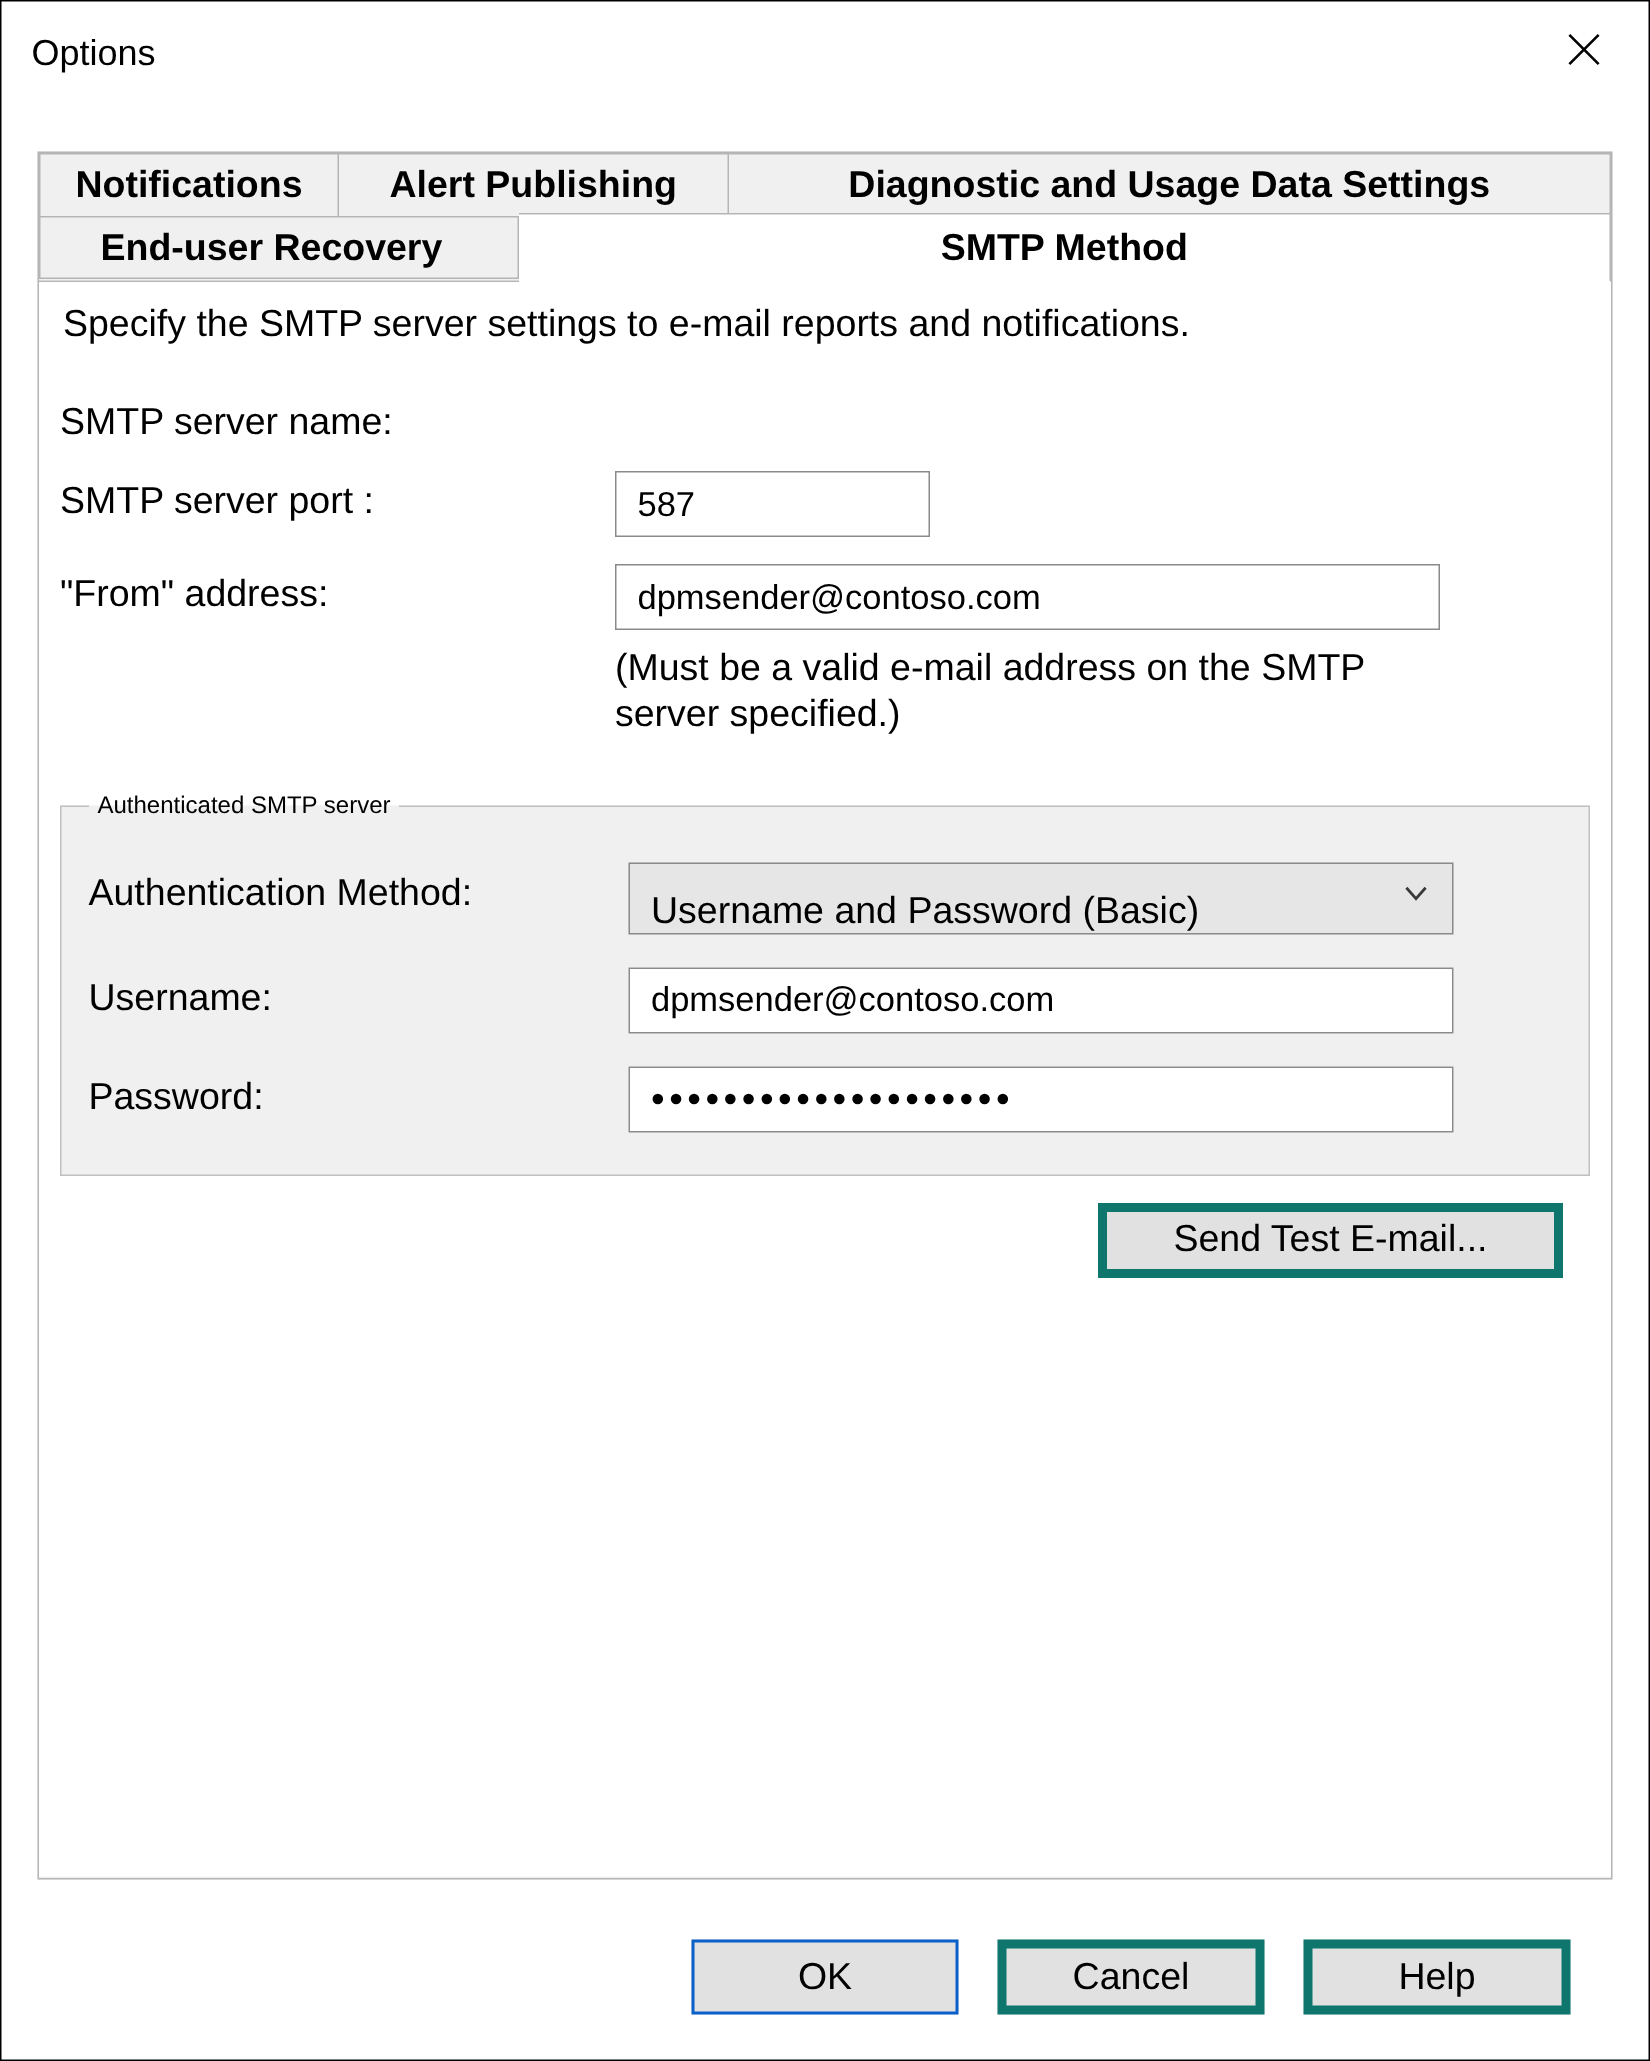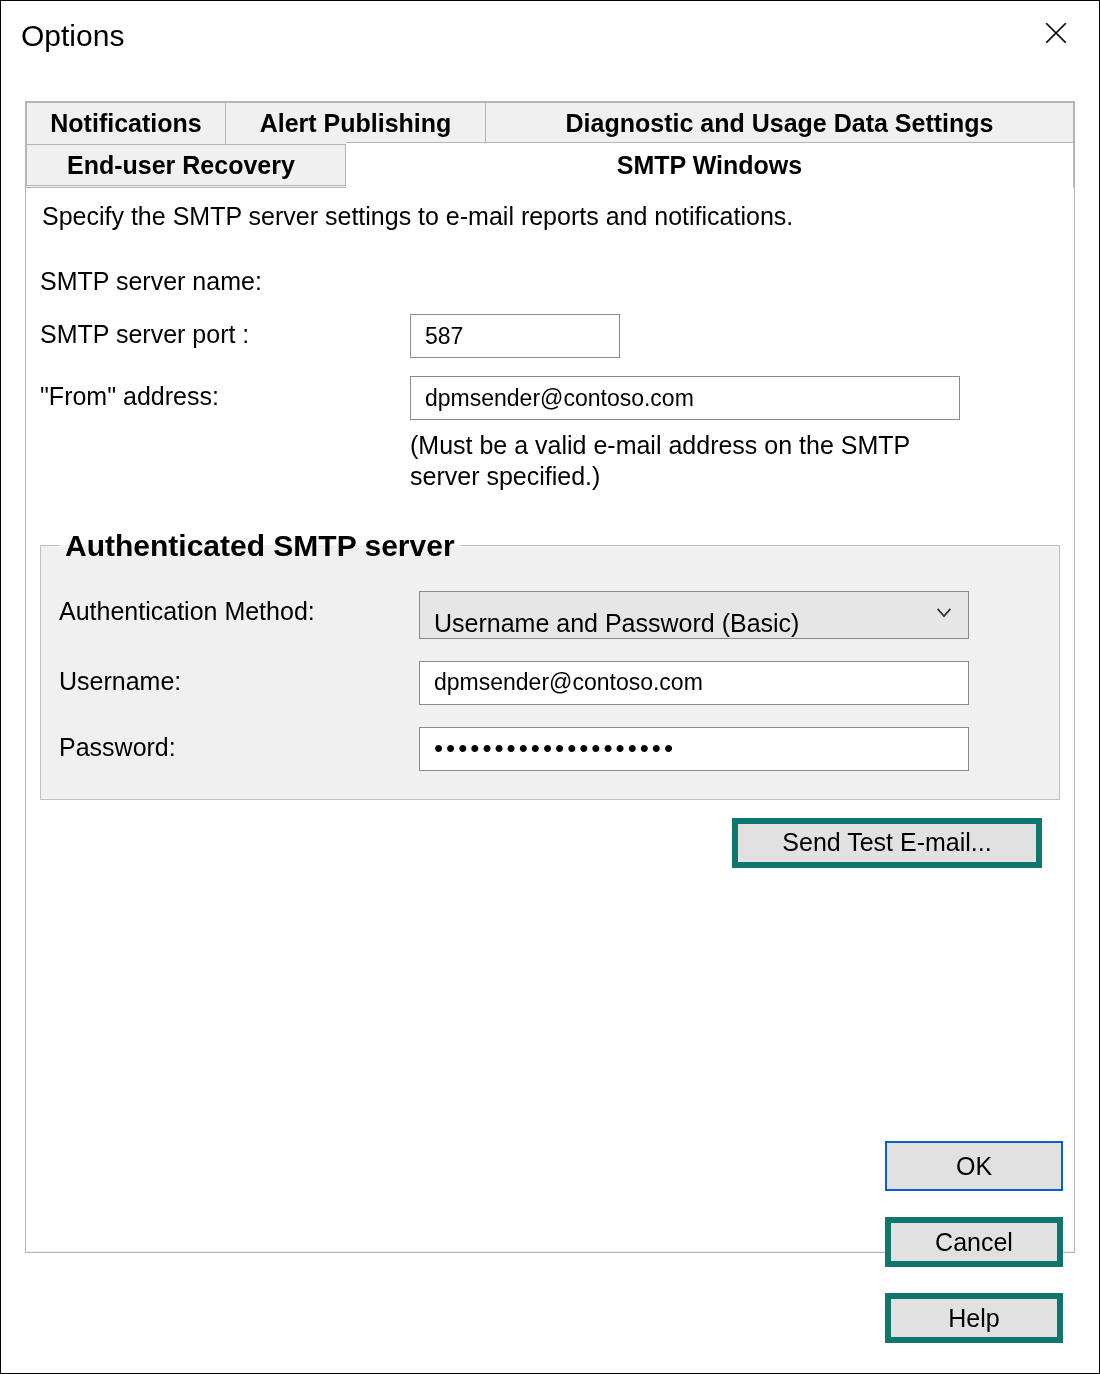--- a/index.html
+++ b/index.html
@@ -22,21 +22,21 @@
     position: relative;
   }
   .titlebar {
     display: flex;
     align-items: center;
     justify-content: space-between;
     height: 70px;
     padding: 0 20px;
   }
   .titlebar .title {
-    font-size: 30px;
+    font-size: 24px;
   }
   .close-btn {
     width: 46px;
     height: 46px;
     display: flex;
     align-items: center;
     justify-content: center;
     cursor: pointer;
   }
   .close-btn svg { width: 26px; height: 26px; }
@@ -130,24 +130,23 @@
   }
 
   fieldset.auth {
     border: 1px solid #c0c0c0;
     margin: 36px 0 0 0;
     padding: 28px 18px 24px 18px;
     background: #f0f0f0;
   }
   fieldset.auth legend {
     padding: 0 6px;
-    font-size: 30px;
+    font-size: 16px;
     background: #ffffff;
     background: transparent;
-    font-weight: bold;
   }
   .auth .form-label { flex: 0 0 360px; }
   .auth .form-row { margin-bottom: 22px; }
 
   .select-wrap {
     position: relative;
     width: 550px;
   }
   .select {
     border: 1px solid #8a8a8a;
@@ -196,25 +195,24 @@
   }
   .send-test { min-width: 310px; }
 
   .note {
     margin-top: 20px;
     line-height: 1.3;
   }
 
   .button-bar {
     position: absolute;
-    right: 36px;
+    right: 52px;
     bottom: 30px;
     display: flex;
     gap: 26px;
-    flex-direction: column;
   }
   .button-bar .win-button { width: 178px; }
 </style>
 </head>
 <body>
 
 <div class="dialog">
   <div class="titlebar">
     <div class="title">Options</div>
     <div class="close-btn">
@@ -237,21 +235,21 @@
         </div>
       <div class="tab t3">
           <span>Diagnostic and Usage Data Settings</span>
         </div>
     </div>
     <div class="tabs-row row2">
       <div class="tab t4">
           <span>End-user Recovery</span>
         </div>
       <div class="tab t6 active">
-          <span>SMTP Windows</span>
+          <span>SMTP Method</span>
         </div>
     </div>
 
     <div class="tab-body">
       <div class="intro">Specify the SMTP server settings to e-mail reports and notifications.</div>
 
       <div class="form-row">
         <div class="form-label">SMTP server name:</div>
       </div>
 

